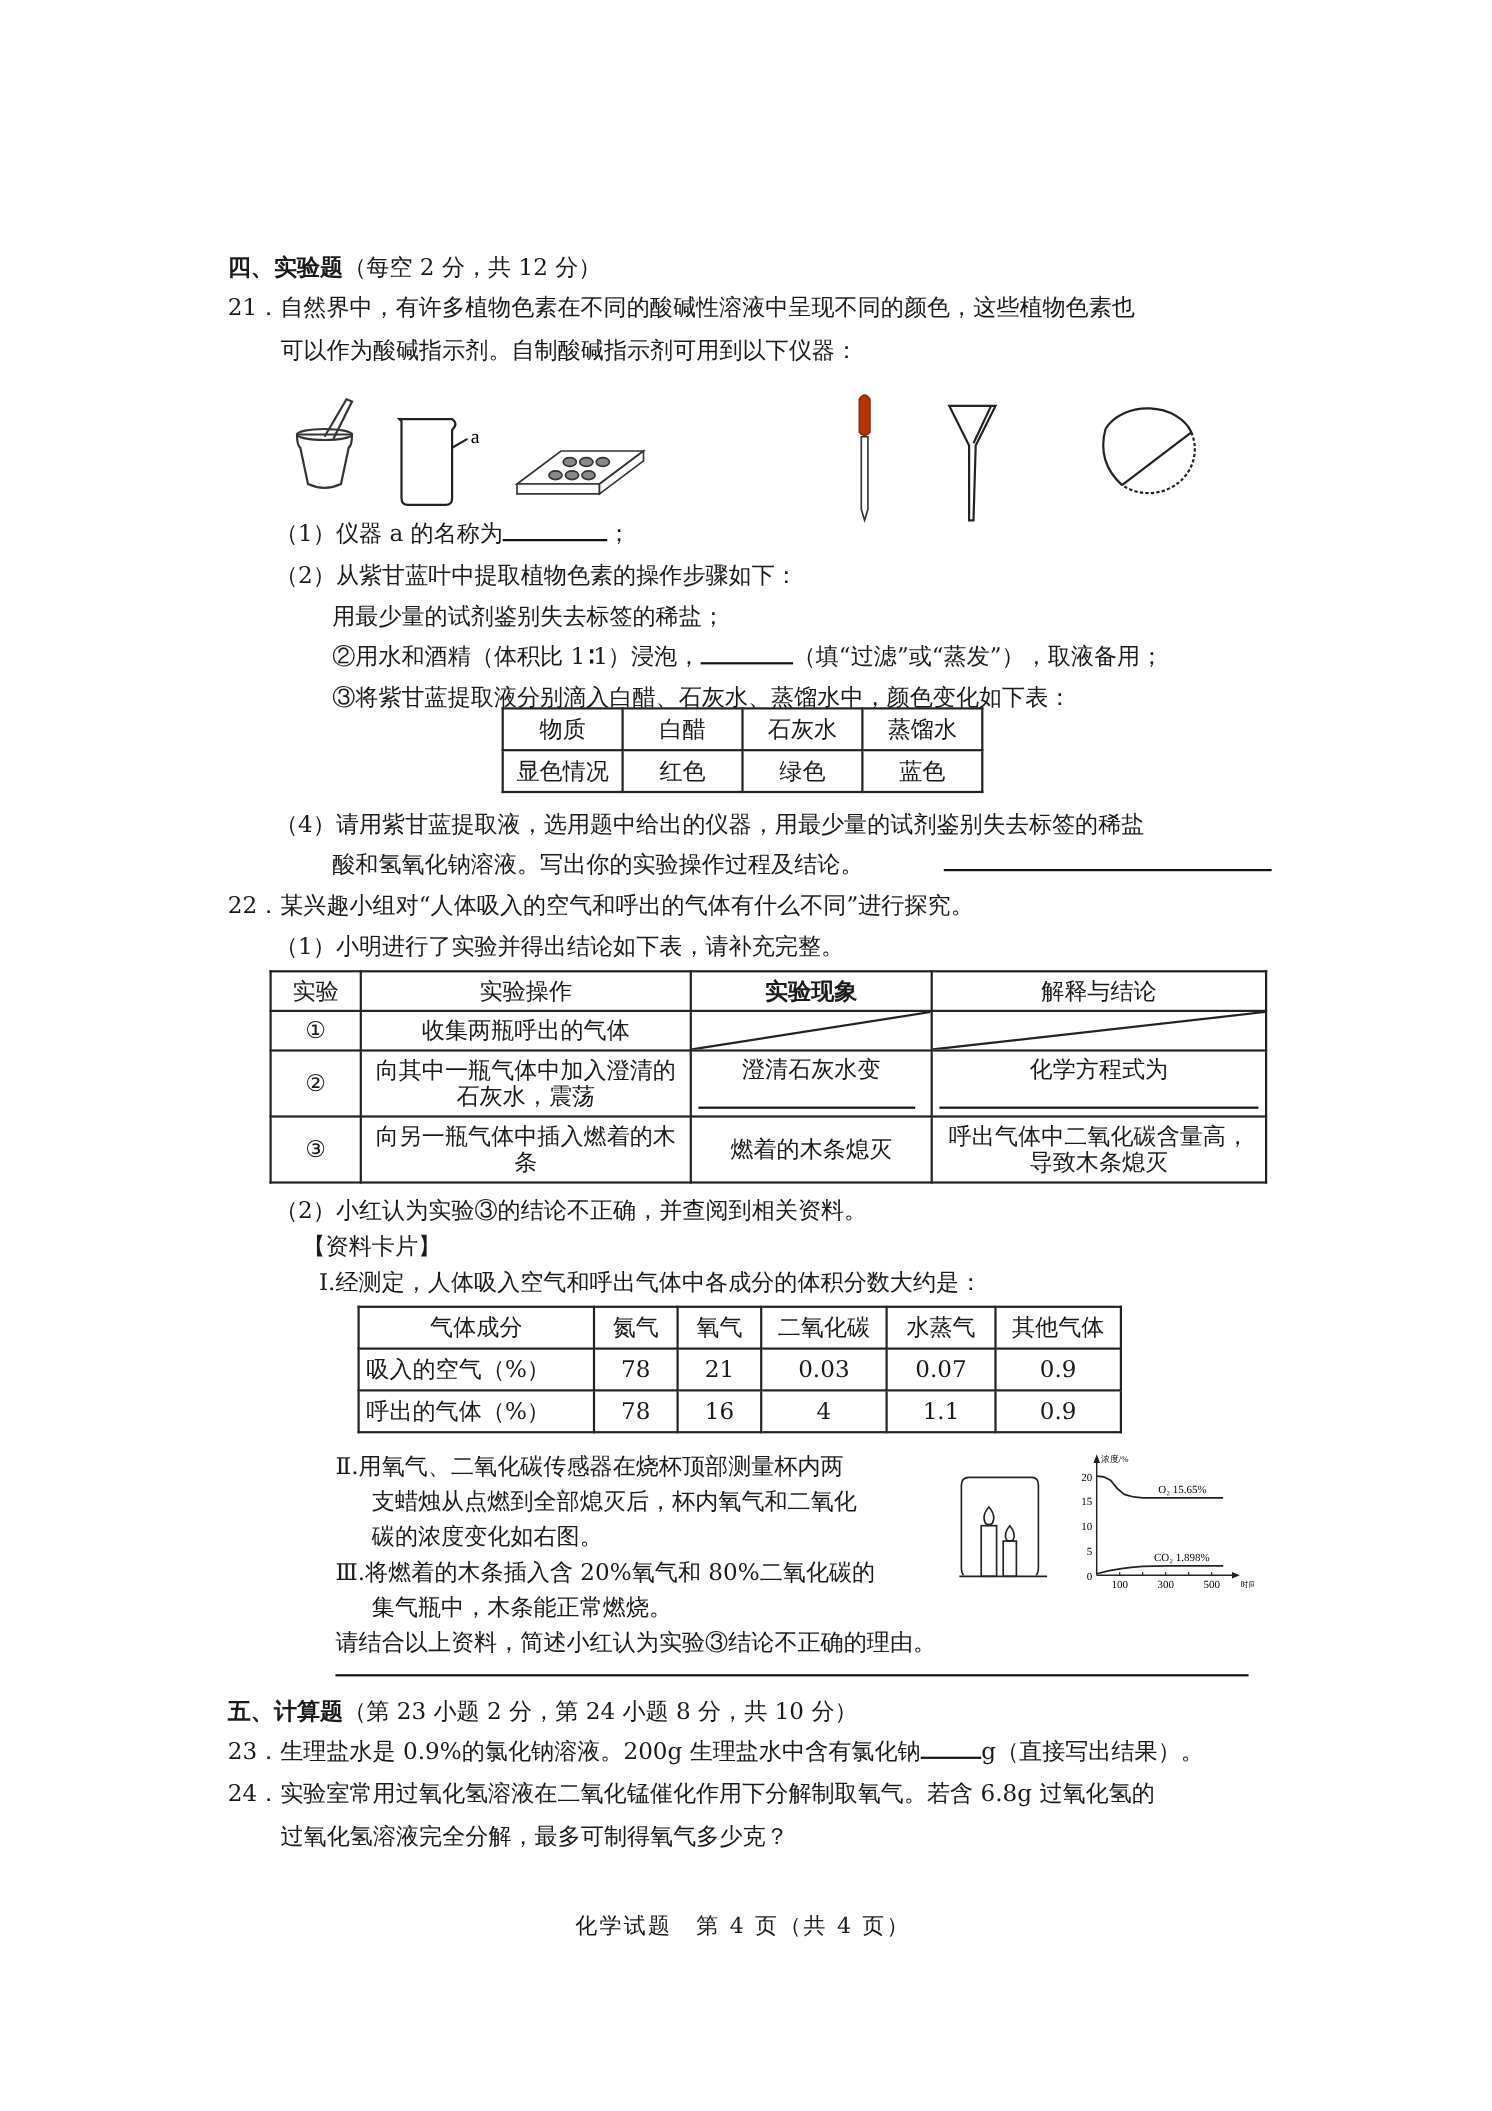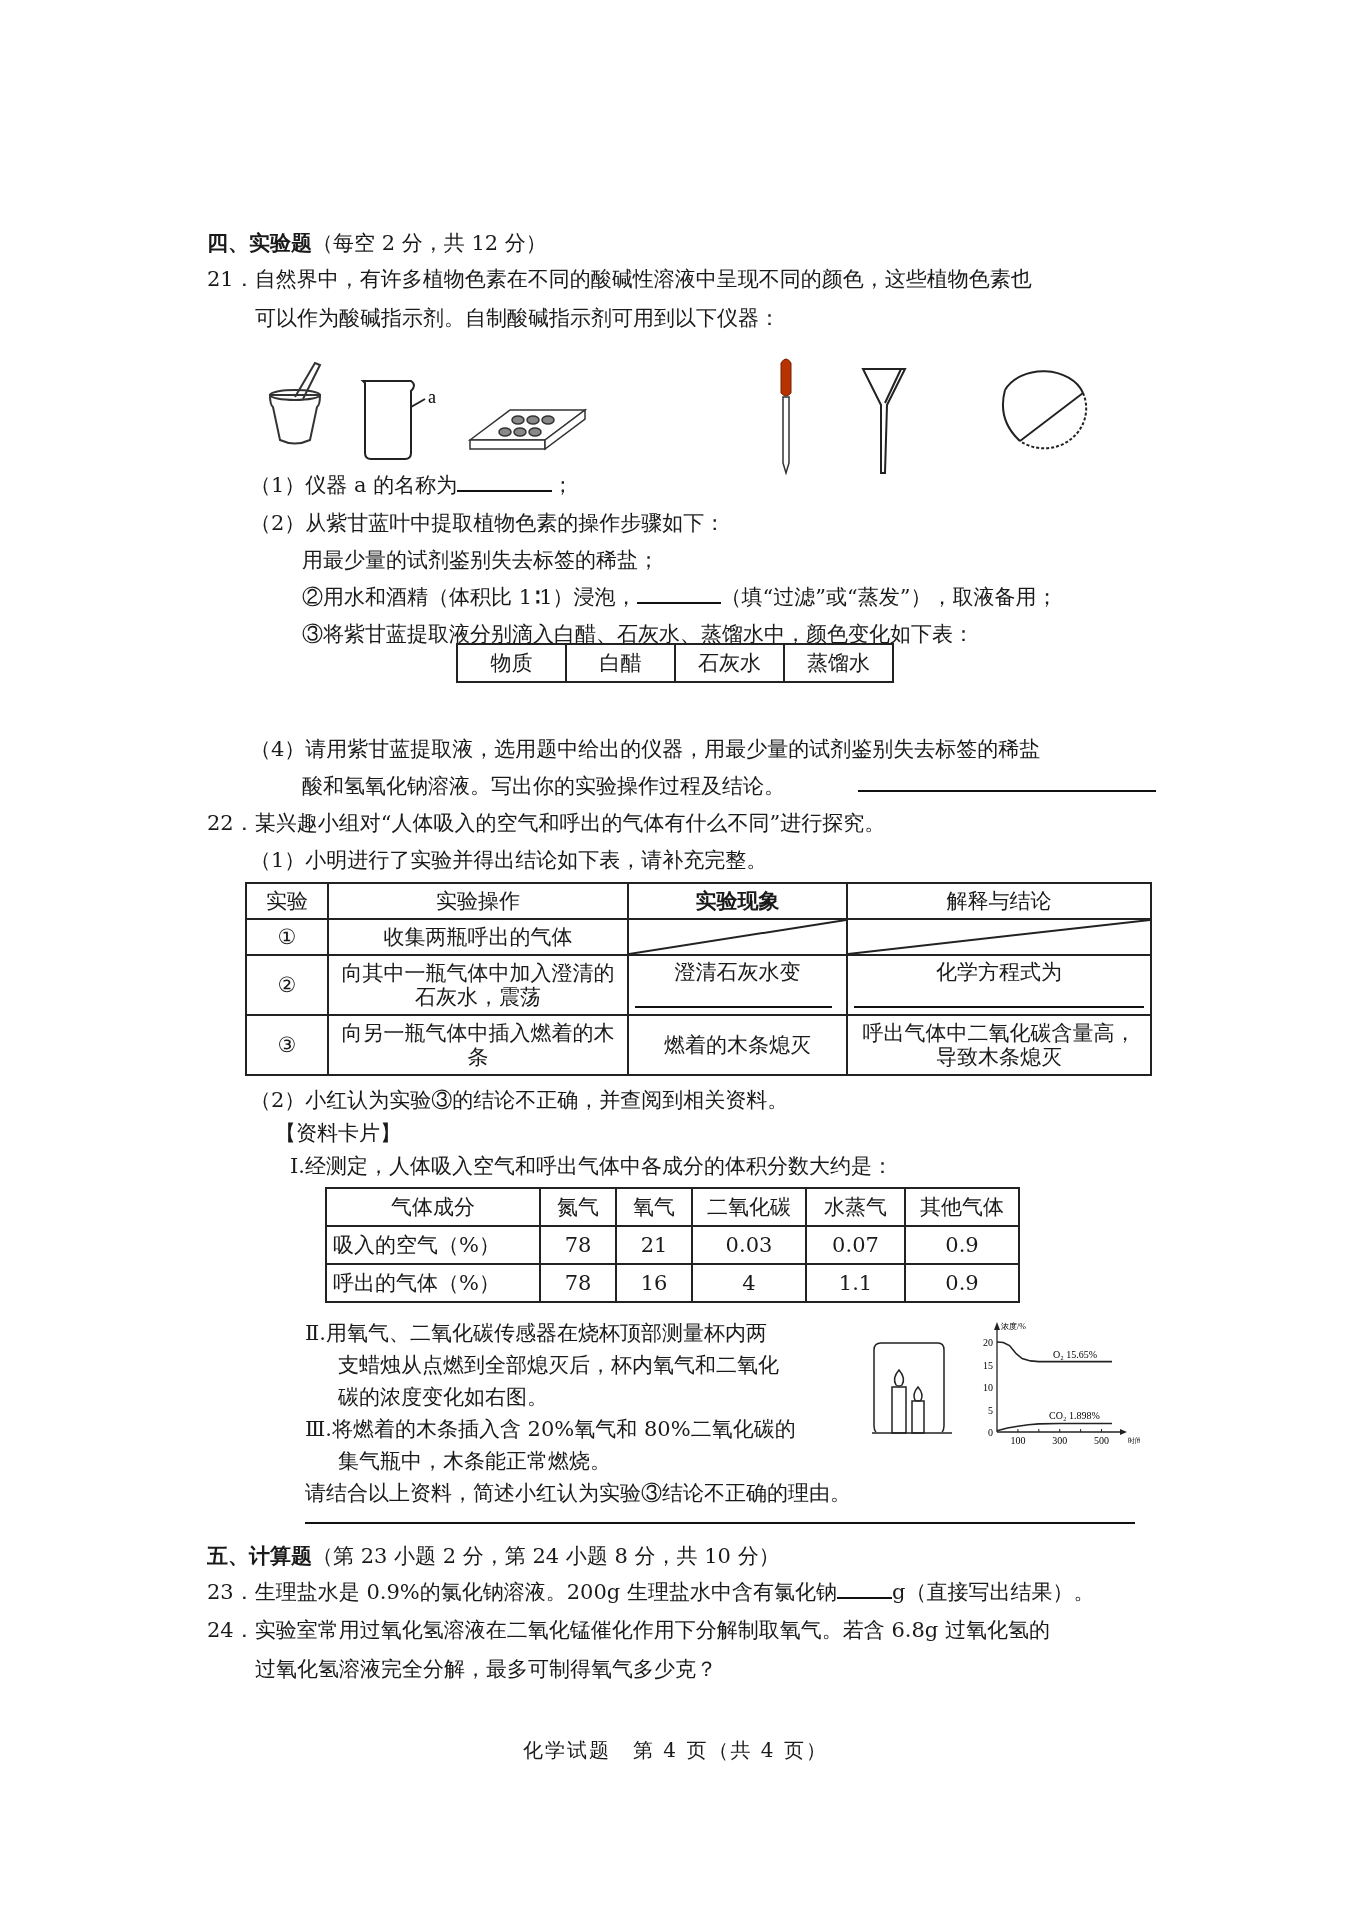--- a/index.html
+++ b/index.html
@@ -90,20 +90,26 @@
 <div class="abs line" style="left:302px;top:619px;">③将紫甘蓝提取液分别滴入白醋、石灰水、蒸馏水中，颜色变化如下表：</div>
 
 <table class="grid" style="left:456px;top:643px;">
   <tbody>
       <tr style="height:38px;">
     <td style="width:95px;">物质</td>
     <td style="width:95px;">白醋</td>
     <td style="width:95px;">石灰水</td>
     <td style="width:95px;">蒸馏水</td>
   </tr>
+  <tr style="height:38px;">
+    <td>显色情况</td>
+    <td>红色</td>
+    <td>绿色</td>
+    <td>蓝色</td>
+  </tr>
 </tbody>
   </table>
 
 <div class="abs line" style="left:250px;top:734px;">（4）请用紫甘蓝提取液，选用题中给出的仪器，用最少量的试剂鉴别失去标签的稀盐</div>
 <div class="abs line" style="left:302px;top:771px;">酸和氢氧化钠溶液。写出你的实验操作过程及结论。</div>
 <div class="ansline" style="left:858px;top:790px;width:298px;"></div>
 
 <div class="abs line" style="left:207px;top:808px;">
   <span>22．</span><span>某兴趣小组对“人体吸入的空气和呼出的气体有什么不同”进行探究。</span>
 </div>

